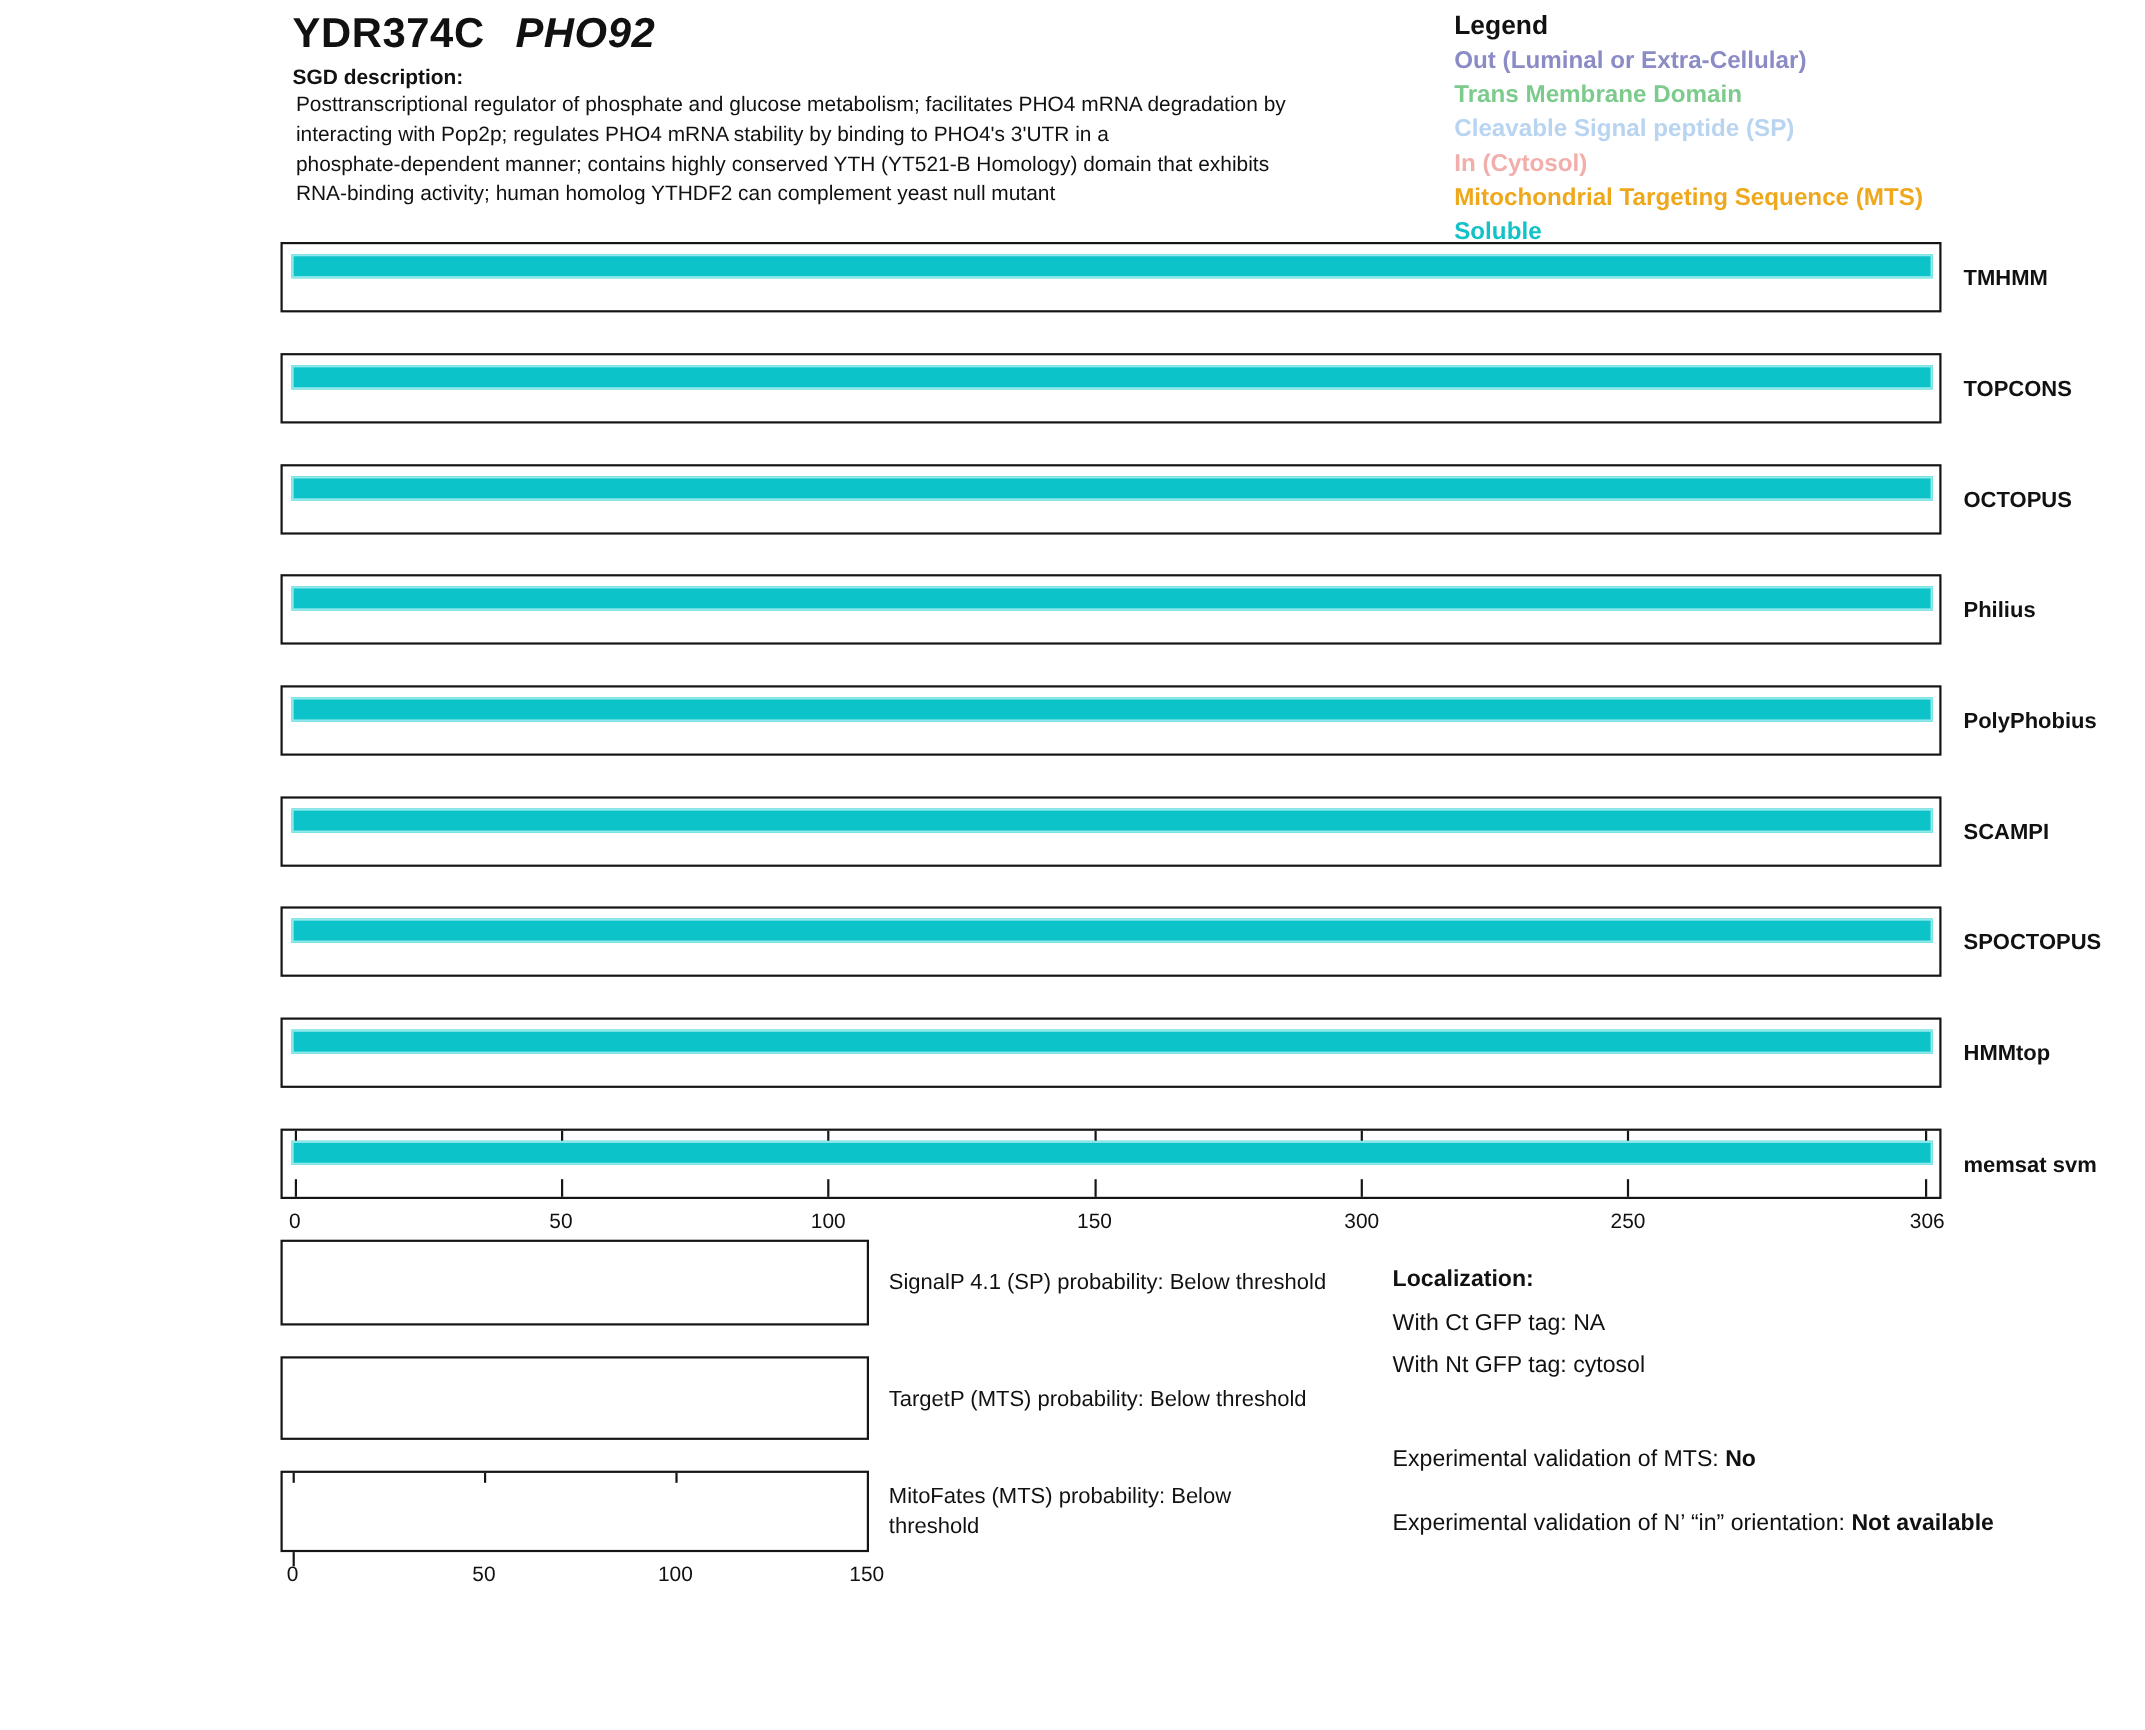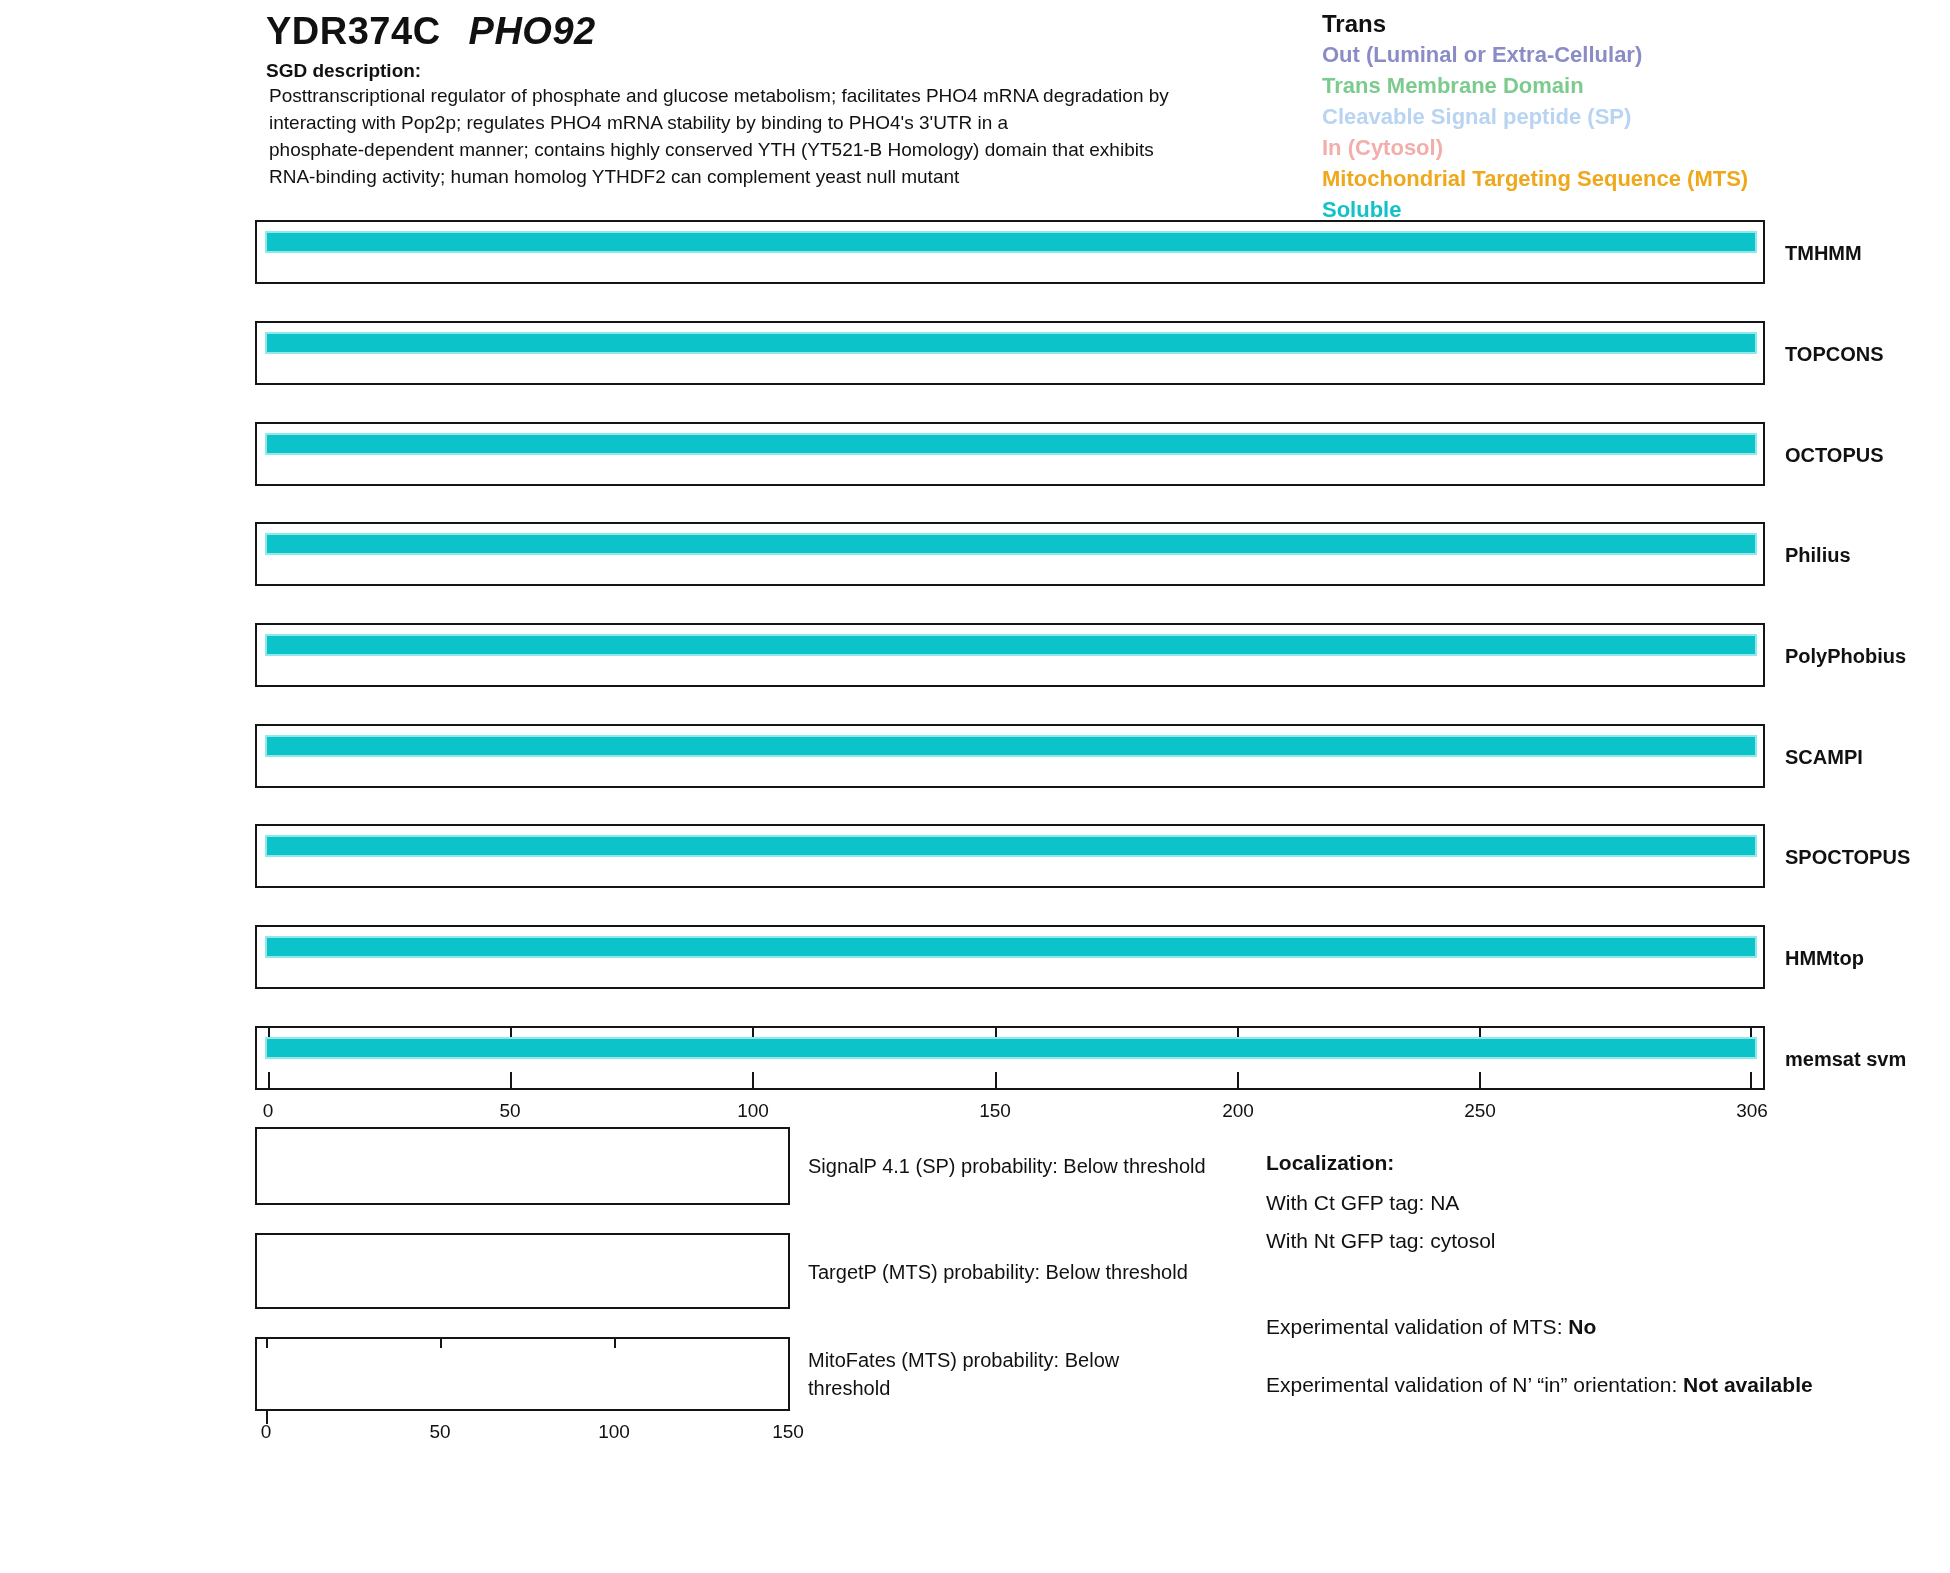--- a/index.html
+++ b/index.html
@@ -51,21 +51,21 @@
   </div>
   <div id="sgd-label">SGD description:</div>
   <div id="sgd-desc">
     <div>Posttranscriptional regulator of phosphate and glucose metabolism; facilitates PHO4 mRNA degradation by</div>
     <div>interacting with Pop2p; regulates PHO4 mRNA stability by binding to PHO4's 3'UTR in a</div>
     <div>phosphate-dependent manner; contains highly conserved YTH (YT521-B Homology) domain that exhibits</div>
     <div>RNA-binding activity; human homolog YTHDF2 can complement yeast null mutant</div>
   </div>
 
   <div id="legend">
-    <div class="ltitle">Trans</div>
+    <div class="ltitle">Legend</div>
     <div class="litem" style="color: rgb(139, 140, 198);">Out (Luminal or Extra-Cellular)</div>
     <div class="litem" style="color: rgb(124, 203, 141);">Trans Membrane Domain</div>
     <div class="litem" style="color: rgb(184, 212, 241);">Cleavable Signal peptide (SP)</div>
     <div class="litem" style="color: rgb(242, 174, 170);">In (Cytosol)</div>
     <div class="litem" style="color: rgb(239, 168, 28);">Mitochondrial Targeting Sequence (MTS)</div>
     <div class="litem" style="color: rgb(18, 194, 199);">Soluble</div>
   </div>
 
   <div class="track" style="top:220px">
     <div class="tbox">
@@ -134,21 +134,21 @@
       <div class="tick t-bot" style="left:1493px"></div>
     </div>
     <div class="tlabel">memsat svm</div>
   </div>
 
   <div class="axisrow" style="left:255px;top:1100px;width:1510px">
     <div class="xlab" style="left:13px">0</div>
     <div class="xlab" style="left:255px">50</div>
     <div class="xlab" style="left:498px">100</div>
     <div class="xlab" style="left:740px">150</div>
-    <div class="xlab" style="left:983px">200</div>
+    <div class="xlab" style="left:983px">300</div>
     <div class="xlab" style="left:1225px">250</div>
     <div class="xlab" style="left:1497px">306</div>
   </div>
 
   <div class="pbox" style="top:1127px;height:78px"></div>
   <div class="plabel" style="top:1152px">SignalP 4.1 (SP) probability: Below threshold</div>
 
   <div class="pbox" style="top:1233px;height:76px"></div>
   <div class="plabel" style="top:1258px">TargetP (MTS) probability: Below threshold</div>
 

